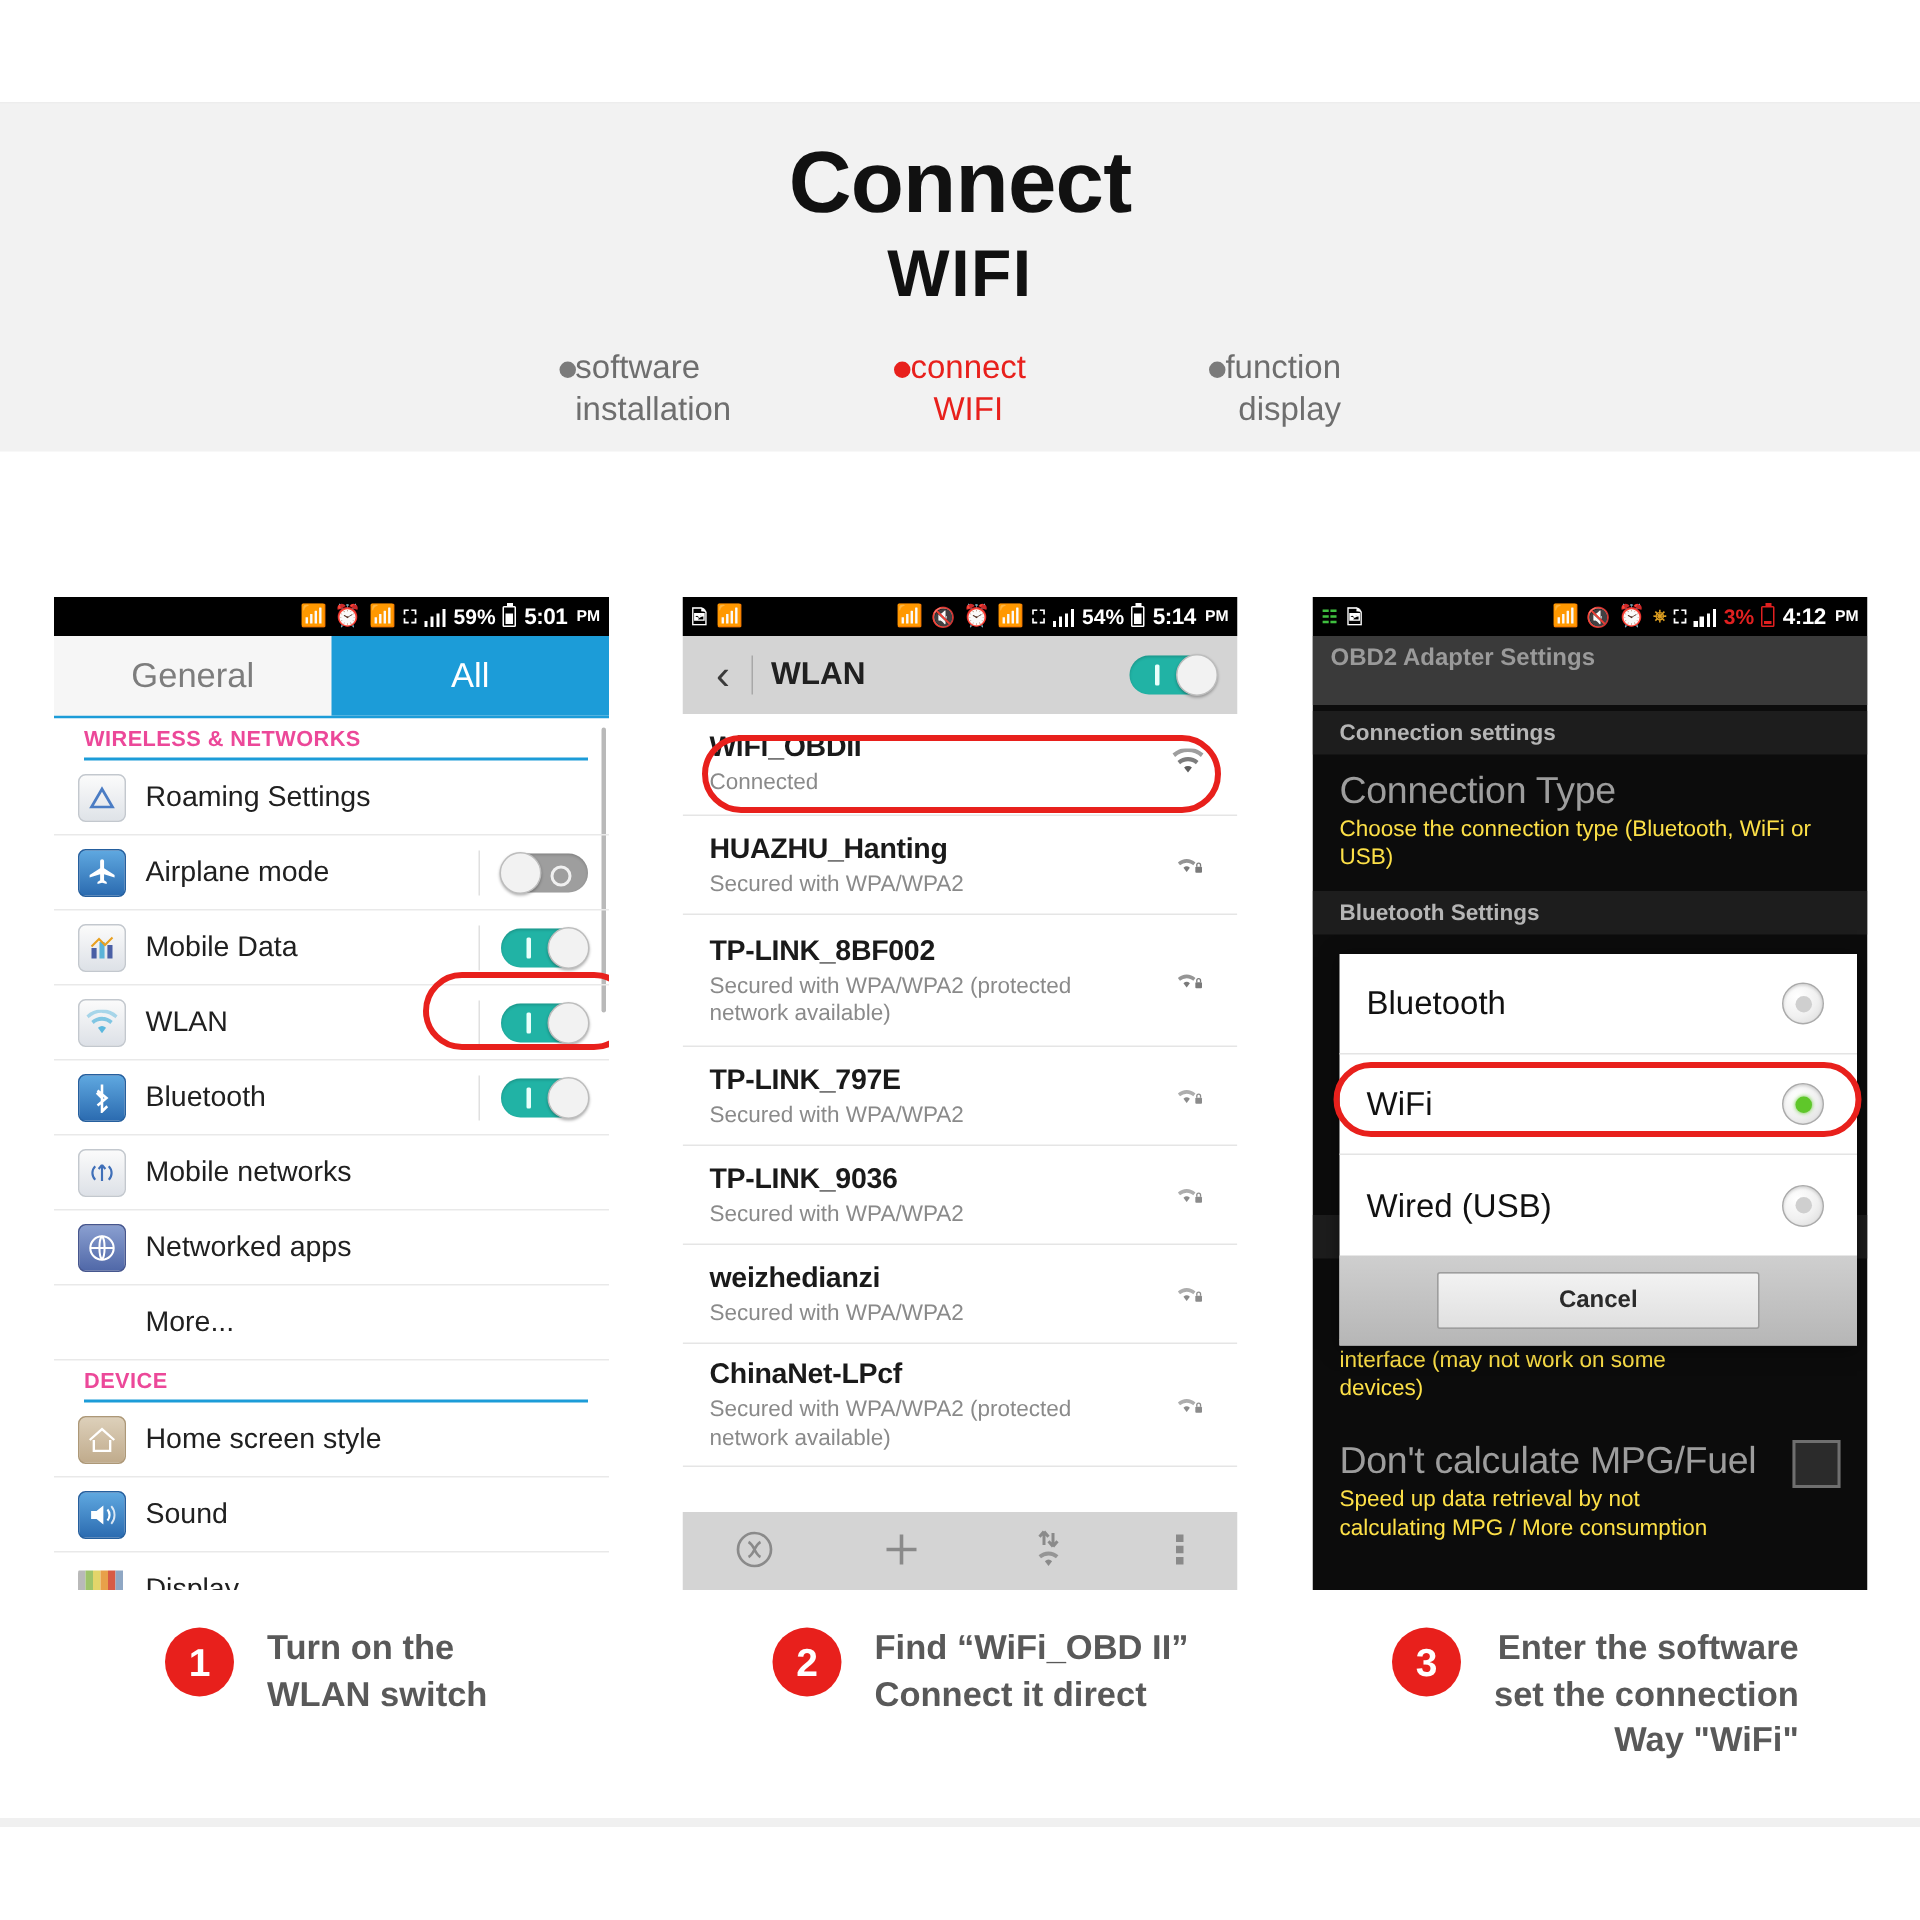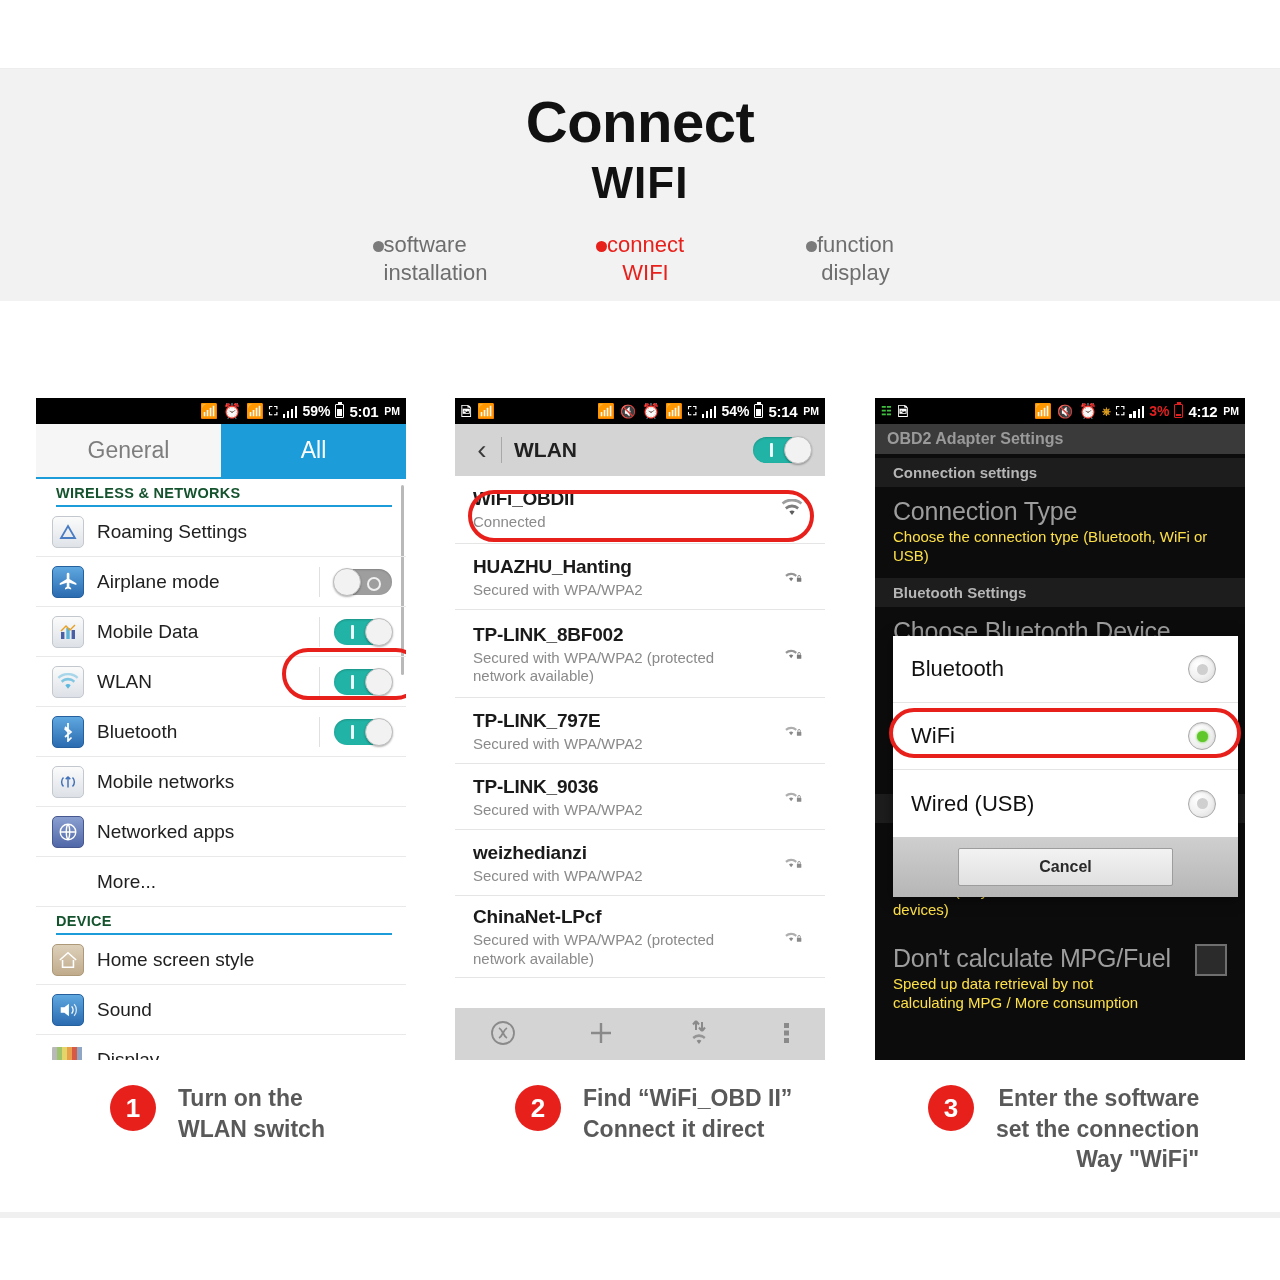--- a/index.html
+++ b/index.html
@@ -33,21 +33,21 @@
   .nav-dot {
     width: 11px; height: 11px; border-radius: 50%; background: #7b7b7b;
     margin-top: 10px; flex: 0 0 auto;
   }
   .nav-dot.active { background: #e8201c; }
   .nav-text { font-size: 22px; color: #6e6e6e; line-height: 1.28; }
   .nav-text.active { color: #e8201c; }
   .nav-text .l2 { display: block; }
   .nav-item.a1 .nav-text { text-align: left; }
   .nav-item.a2 .nav-text { text-align: center; }
-  .nav-item.a3 .nav-text { text-align: center; }
+  .nav-item.a3 .nav-text { text-align: right; }
 
   
   .phones { position: absolute; top: 398px; left: 0; width: 1280px; }
   .phone {
     position: absolute; width: 370px; height: 662px;
     background: #fff; overflow: hidden;
     font-size: 13px;
   }
   #phone1 { left: 36px; }
   #phone2 { left: 455px; }
@@ -84,21 +84,21 @@
   .tab {
     flex: 1; display: flex; align-items: center; justify-content: center;
     font-size: 23px; color: #7d7d7d; background: #f6f6f6;
   }
   .tab.sel { background: #1c9cd8; color: #fff; }
   .tab-underline { height: 2px; background: #1c9cd8; width: 100%; }
 
   .list { background: #fff; position: relative; height: 581px; overflow: hidden;}
   .sec-head {
     padding: 6px 0 2px 20px; font-size: 14.5px; font-weight: bold;
-    color: #14532d; letter-spacing: 0.3px;
+    color: #ec4899; letter-spacing: 0.3px;
   }
   .sec-rule { height: 2px; background: #1c9cd8; margin: 2px 14px 0 20px; }
   .row {
     height: 50px; display: flex; align-items: center;
     padding: 0 14px 0 16px; border-bottom: 1px solid #e9e9e9;
     position: relative;
   }
   .row-ico { width: 32px; height: 32px; border-radius: 5px; flex: 0 0 auto; margin-right: 13px;
              display:flex;align-items:center;justify-content:center; }
   .row-label { font-size: 19px; color: #202020; flex: 1 1 auto; }
@@ -155,21 +155,21 @@
 
   .navbar2 {
     position: absolute; bottom: 0; left: 0; width: 370px; height: 52px;
     background: #d4d4d4; display: flex; align-items: center;
     justify-content: space-around; color: #7e7e7e;
   }
 
   
   .p3 { background: #0c0c0c; height: 636px; position: relative; overflow: hidden; }
   .p3-title { background: #3a3a3a; color: #9a9a9a; font-size: 16px; font-weight:bold;
-              padding: 6px 0 6px 12px; }
+              padding: 6px 0 22px 12px; }
   .p3-cat { background: #1d1d1d; color: #b5b5b5; font-size: 15px; font-weight: bold;
             padding: 6px 0 6px 18px; margin-top: 4px; }
   .p3-item { padding: 10px 18px 8px 18px; }
   .p3-h { font-size: 25px; color: #9d9d9d; letter-spacing: -0.2px;}
   .p3-d { font-size: 15px; color: #fde047; margin-top: 2px; line-height: 1.25; }
   .p3-chk { width: 32px; height: 32px; border: 2px solid #6f6f6f; background: #2b2b2b; flex:0 0 auto; }
   .p3-row { display: flex; align-items: flex-start; padding: 10px 18px 8px 18px; gap: 12px;}
   .p3-row .txt { flex: 1 1 auto; }
 
   .dialog {

